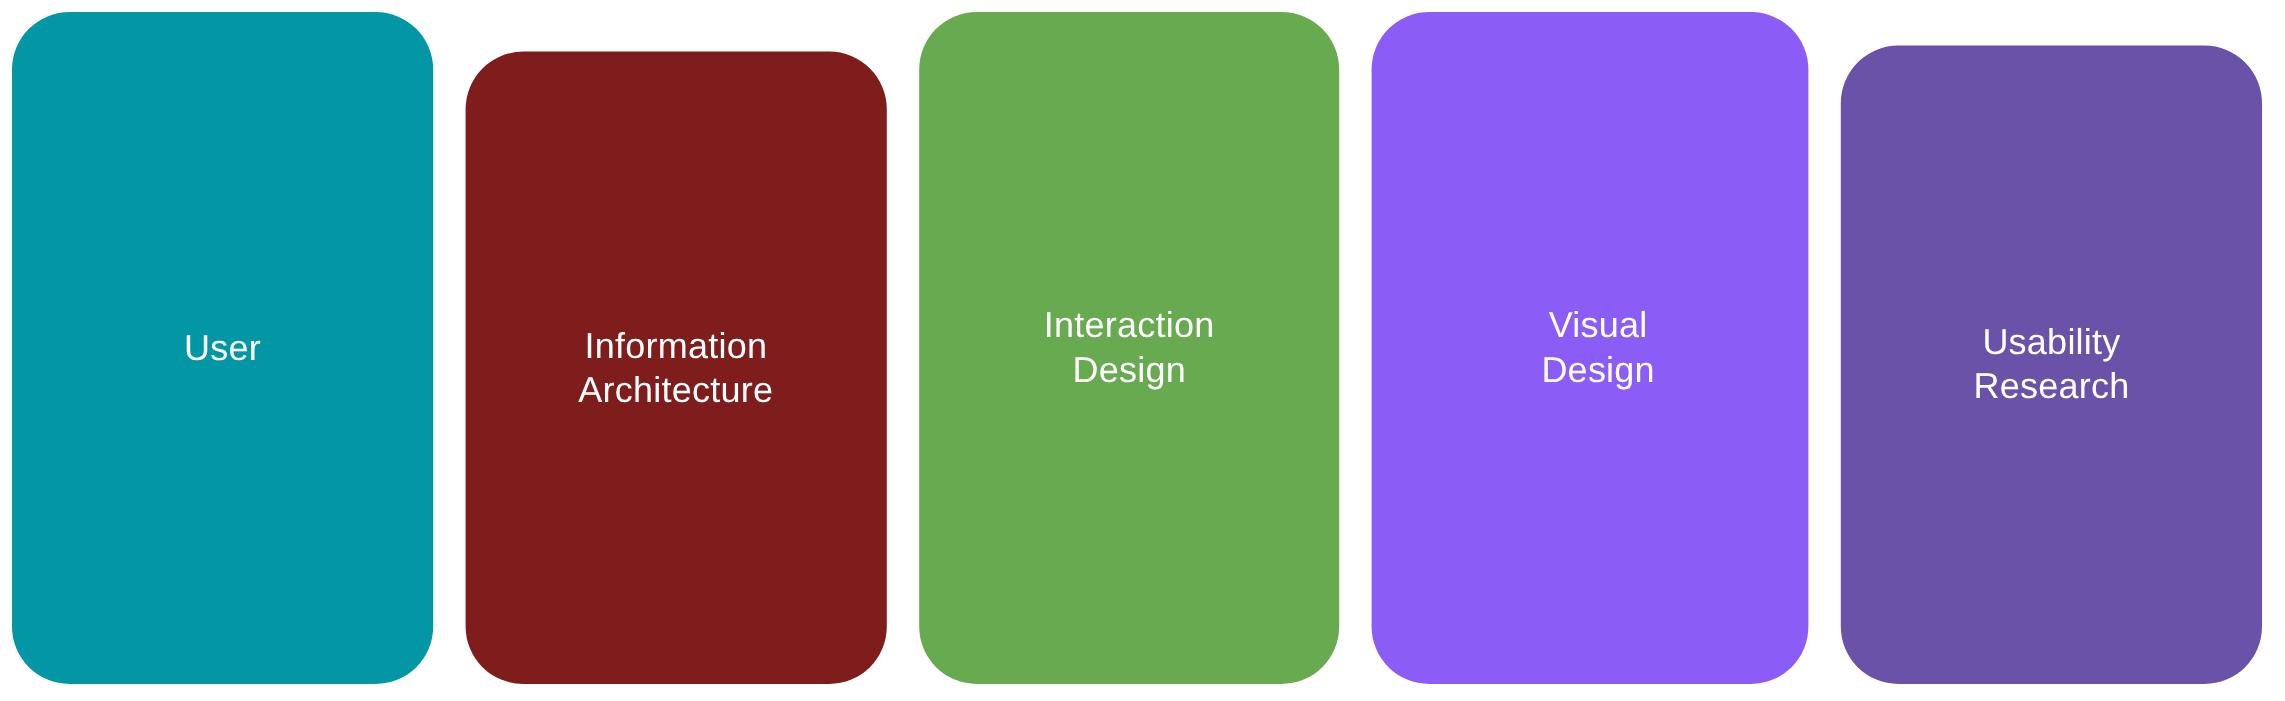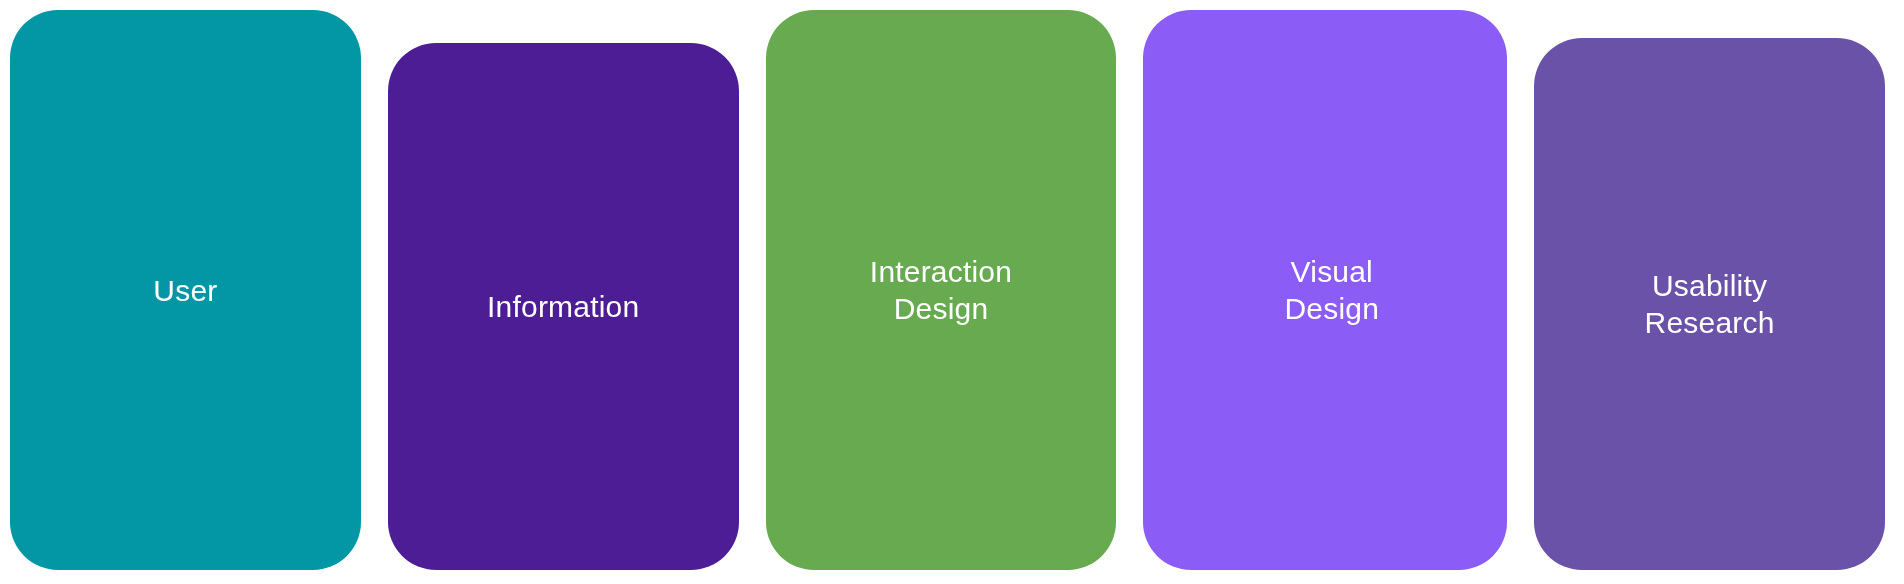--- a/index.html
+++ b/index.html
@@ -44,23 +44,24 @@
 <body>
 
 <div class="board">
 
   <div class="phase-card" style="background: rgb(3, 151, 166);">
     <div class="phase-label">
       <span class="phase-line">User</span>
     </div>
   </div>
 
-  <div class="phase-card" style="background: #4c1d95; margin-top: 33px;">
+  <div class="phase-card" style="background: #7f1d1d; margin-top: 33px;">
     <div class="phase-label">
       <span class="phase-line">Information</span>
+      <span class="phase-line">Architecture</span>
     </div>
   </div>
 
   <div class="phase-card" style="background: rgb(103, 170, 80);">
     <div class="phase-label">
       <span class="phase-line">Interaction</span>
       <span class="phase-line">Design</span>
     </div>
   </div>
 

